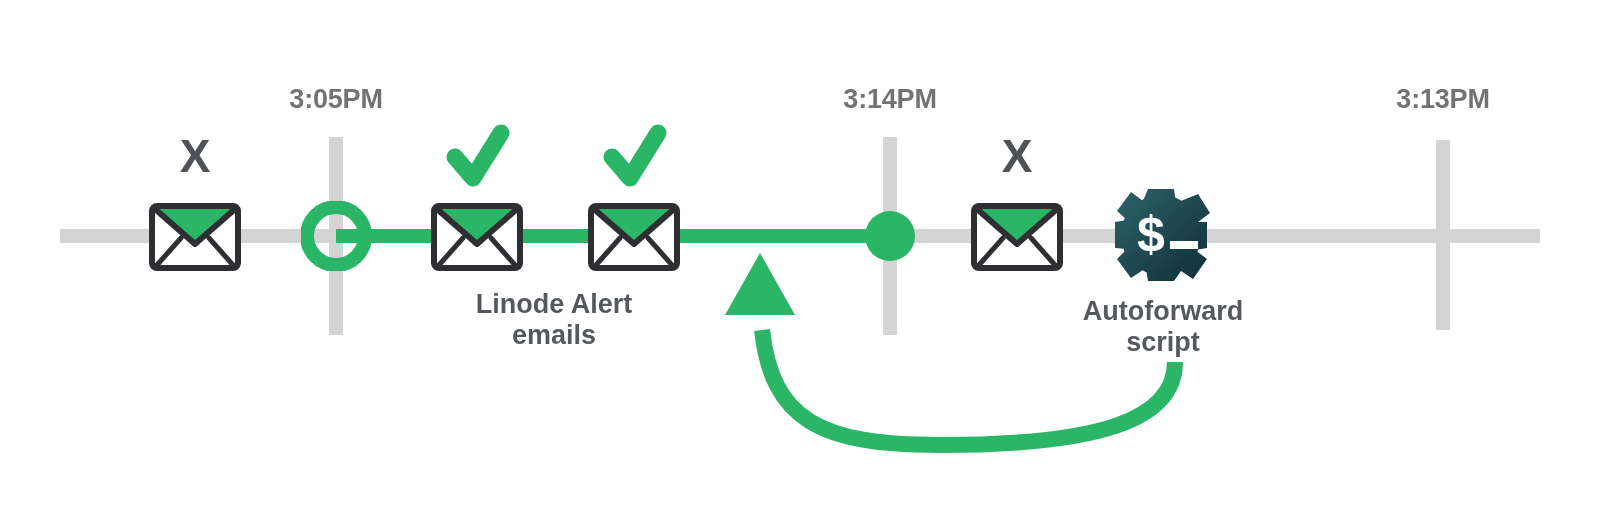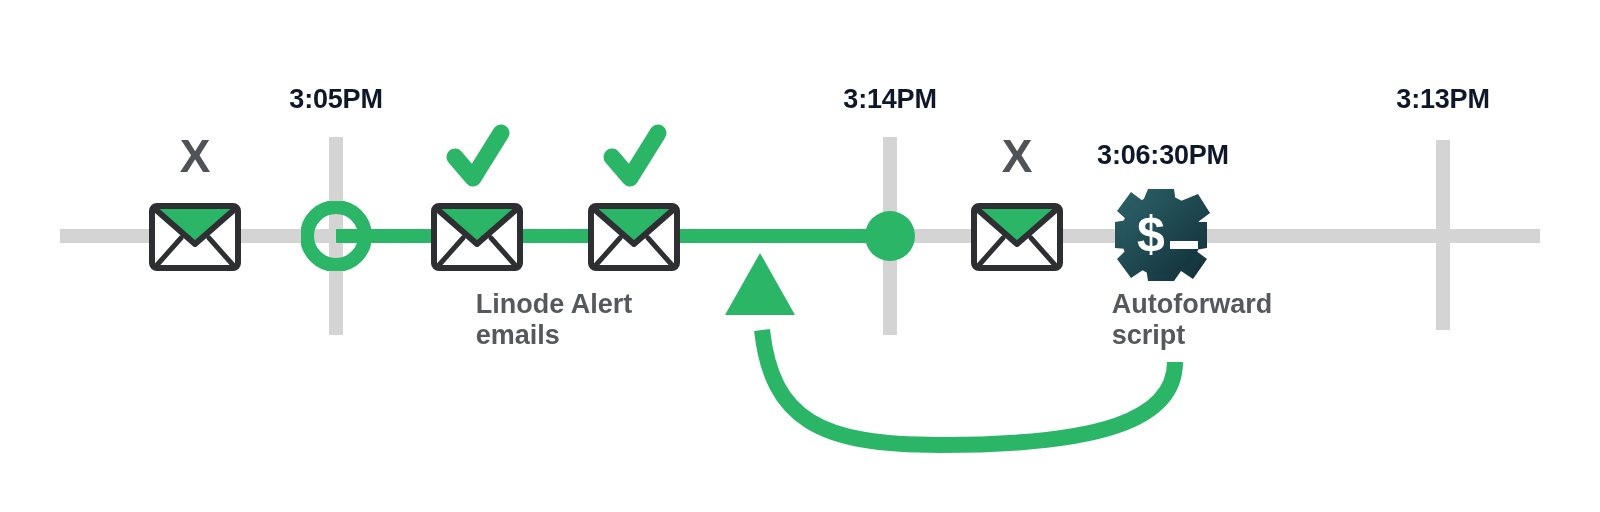--- a/index.html
+++ b/index.html
@@ -23,35 +23,35 @@
     top: 0;
     left: 0;
     width: 1600px;
     height: 512px;
   }
   .tick-label {
     position: absolute;
     font-family: "Liberation Sans", sans-serif;
     font-weight: bold;
     font-size: 27px;
-    color: #0f172a;
+    color: #737373;
     letter-spacing: -0.2px;
     white-space: nowrap;
     transform: translateX(-50%);
   }
   .event-label {
     position: absolute;
     font-family: "Liberation Sans", sans-serif;
     font-weight: bold;
     font-size: 27px;
     line-height: 31px;
     color: #55595d;
     white-space: pre-line;
     transform: translateX(-50%);
-    text-align: left;
+    text-align: center;
   }
   .mark-x {
     position: absolute;
     font-family: "Liberation Sans", sans-serif;
     font-weight: bold;
     font-size: 46px;
     color: #4f5358;
     transform: translateX(-50%);
     text-align: center;
     line-height: 1;
@@ -151,23 +151,22 @@
                C 1175 420, 1100 445, 940 445
                C 820 445, 772 420, 762 330" fill="none" stroke="#2ab567" stroke-width="16" stroke-linecap="butt"></path>
       <path d="M 760 253 L 795 315 L 725 315 Z" fill="#2ab567"></path>
     </g>
   </svg>
 
   <div class="tick-label" style="left:336px; top:84px;">3:05PM</div>
   <div class="tick-label" style="left:890px; top:84px;">3:14PM</div>
   <div class="tick-label" style="left:1443px; top:84px;">3:13PM</div>
 
-  <div class="tick-label" style="left:1163px; top:140px;">3:06:30PM</div>
 
   <div class="mark-x" style="left:195px; top:133px;">X</div>
   <div class="mark-x" style="left:1017px; top:133px;">X</div>
 
   <div class="event-label" style="left:554px; top:289px;">Linode Alert
 emails</div>
-  <div class="event-label" style="left:1163px; top:289px;margin-left:29px;">Autoforward
+  <div class="event-label" style="left:1163px; top:296px;">Autoforward
 script</div>
 
 </div>
 
 </body></html>

